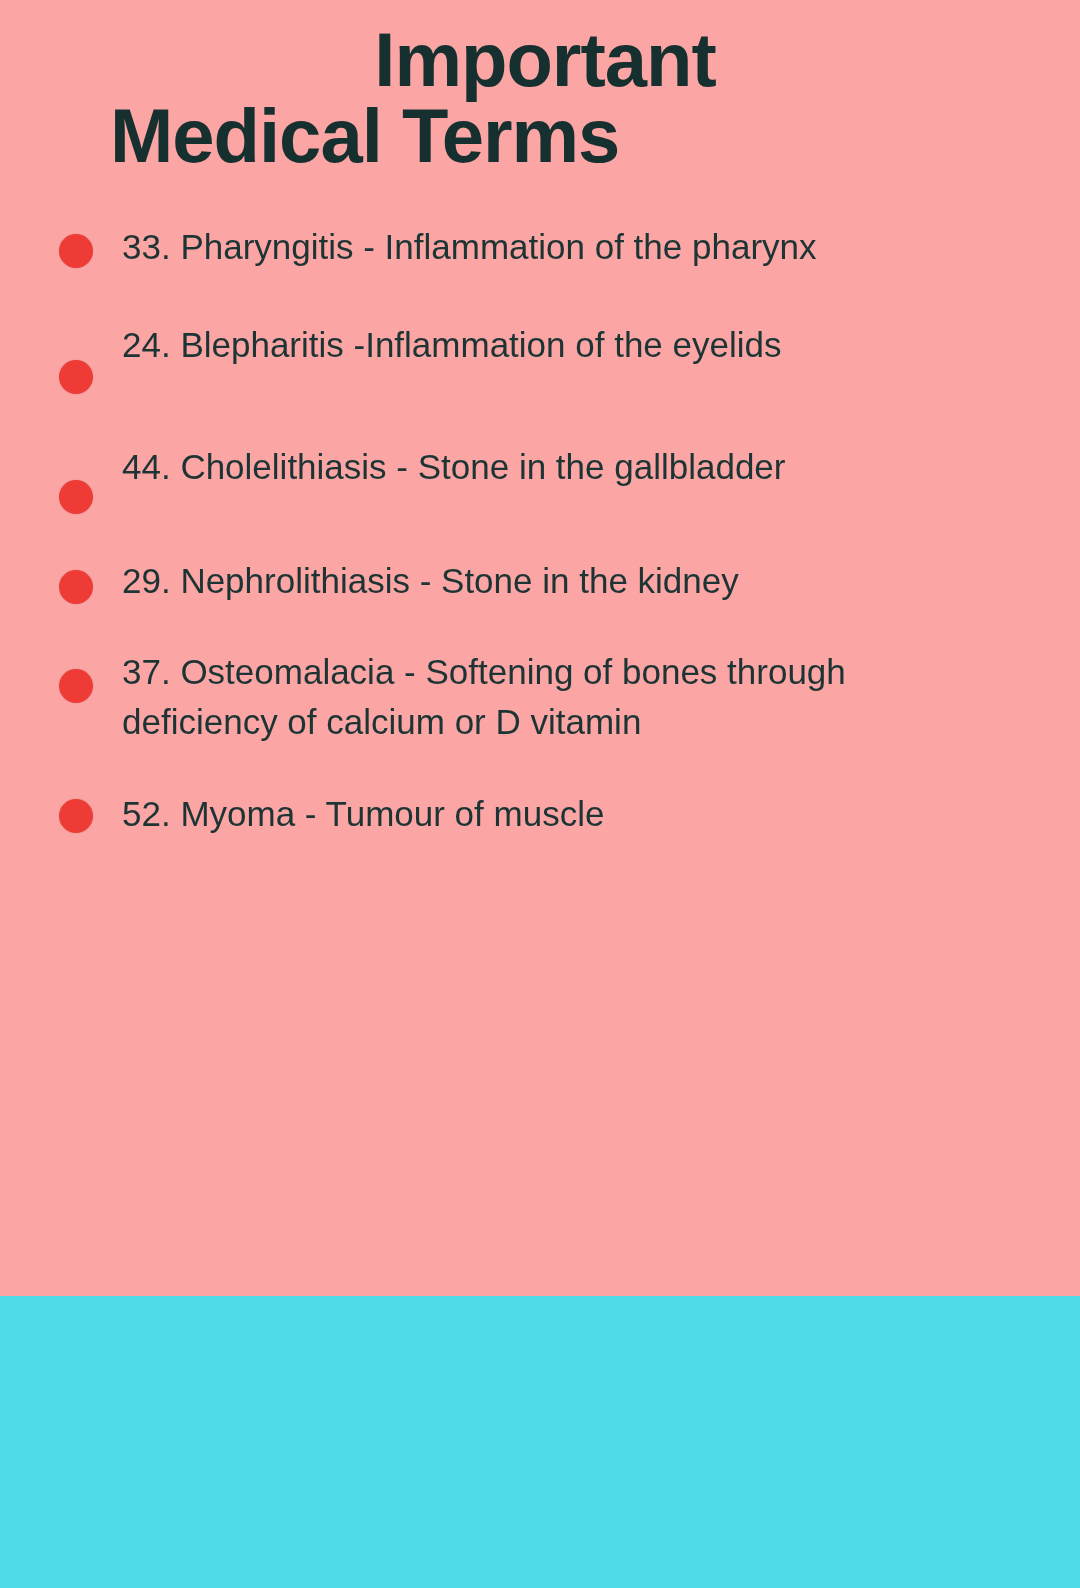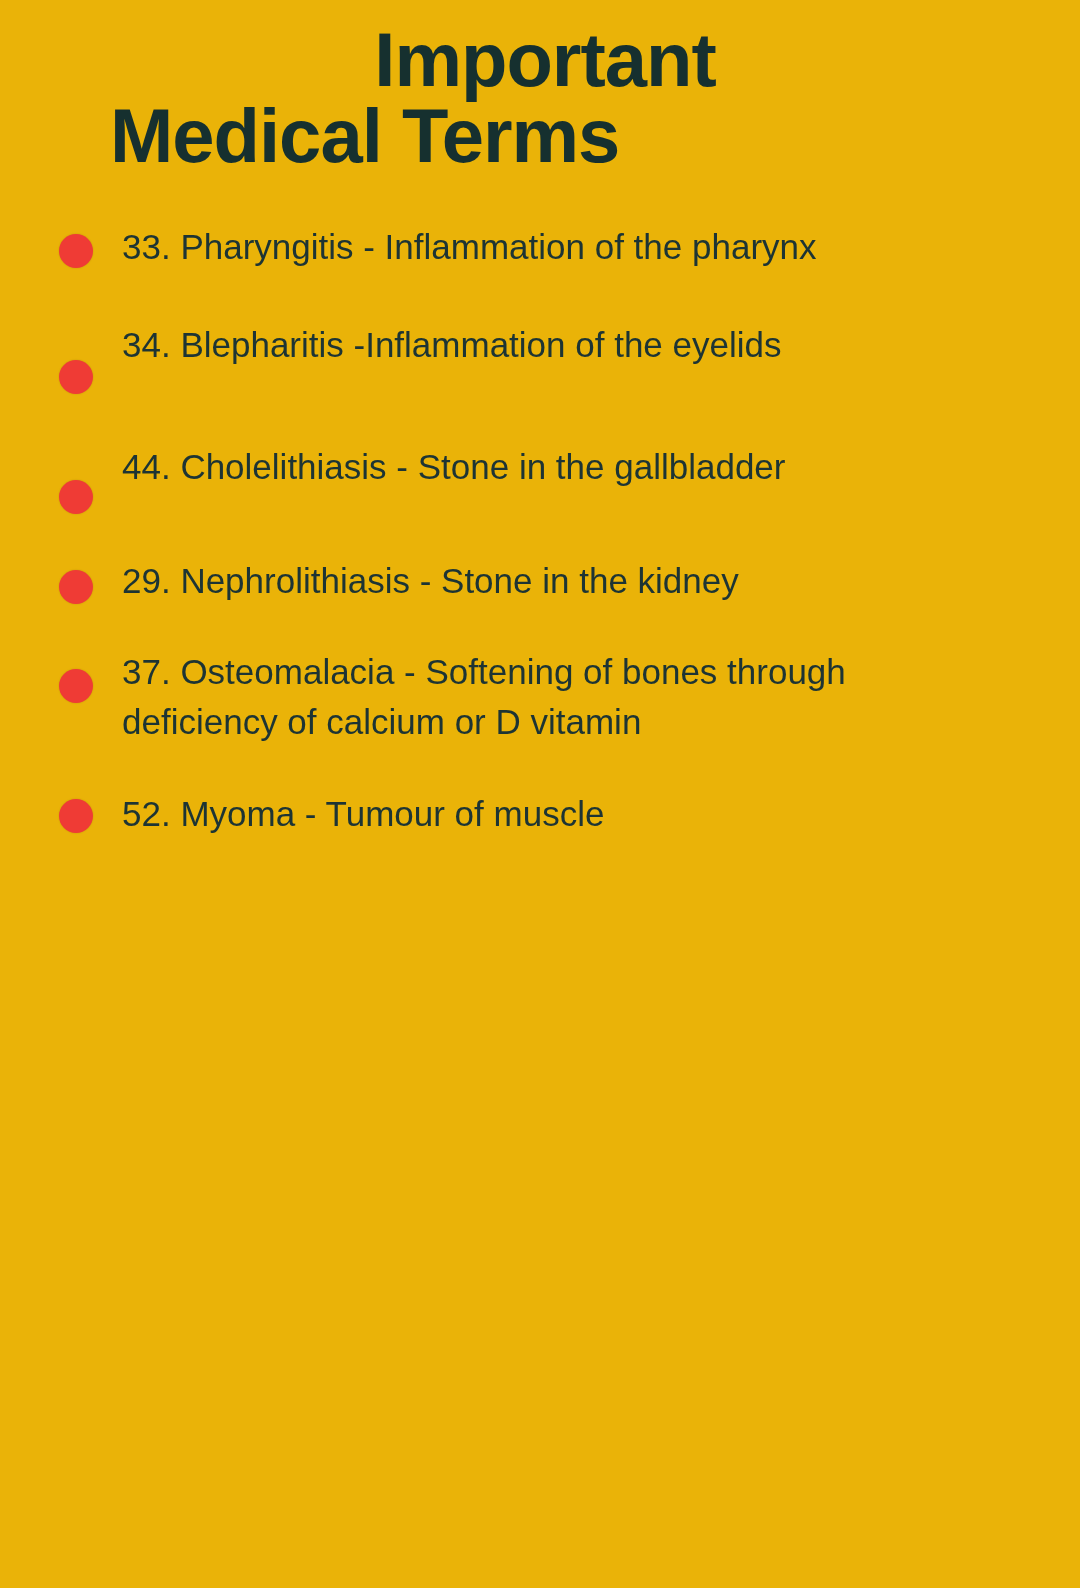--- a/index.html
+++ b/index.html
@@ -8,22 +8,22 @@
   }
   body {
     width: 1080px;
     height: 1588px;
     background: #4fdce8;
     font-family: "Liberation Sans", sans-serif;
     overflow: hidden;
   }
   .page {
     width: 1080px;
-    height: 1588px;
-    background: #eab308;
+    height: 1296px;
+    background: #fca5a5;
     position: relative;
     box-sizing: border-box;
   }
   .title {
     padding: 22px 110px 0 110px;
     font-size: 76px;
     font-weight: bold;
     color: #16302f;
     line-height: 1.0;
     letter-spacing: -1px;
@@ -100,21 +100,21 @@
       <span class="bullet-wrap">
           <span class="bullet"></span>
         </span>
       <span class="item-text">33. Pharyngitis - Inflammation of the pharynx</span>
     </li>
 
     <li class="item item-2">
       <span class="bullet-wrap">
           <span class="bullet"></span>
         </span>
-      <span class="item-text">34. Blepharitis -Inflammation of the eyelids</span>
+      <span class="item-text">24. Blepharitis -Inflammation of the eyelids</span>
     </li>
 
     <li class="item item-3">
       <span class="bullet-wrap">
           <span class="bullet"></span>
         </span>
       <span class="item-text">44. Cholelithiasis - Stone in the gallbladder</span>
     </li>
 
     <li class="item item-4">

